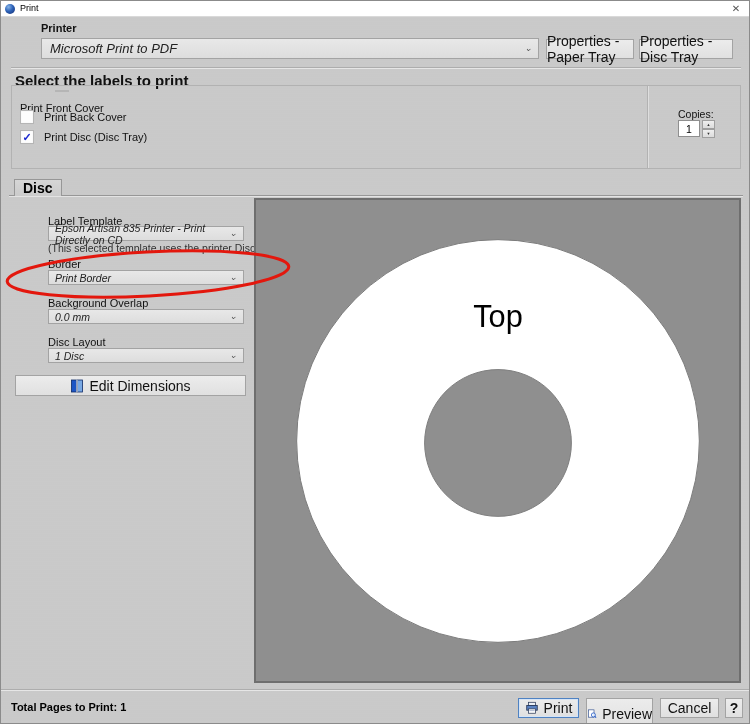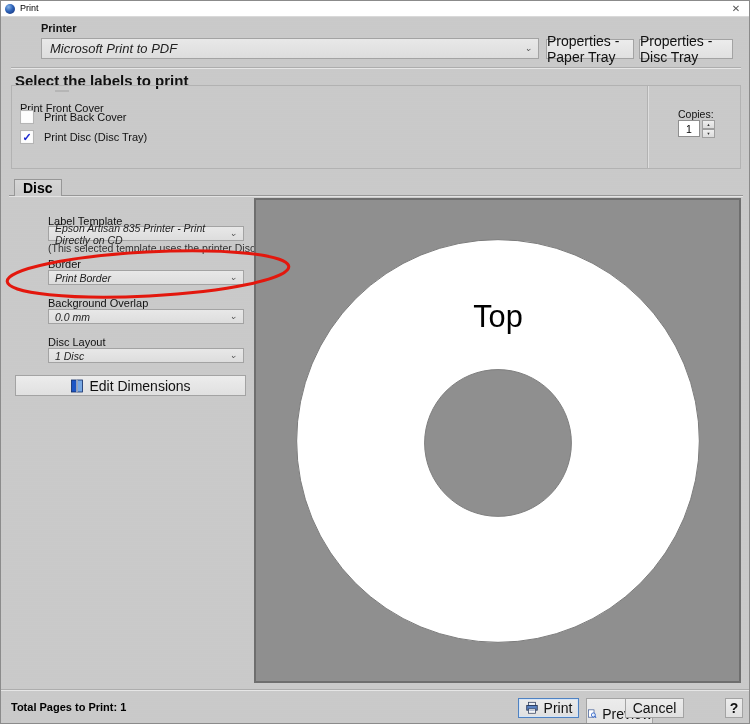--- a/index.html
+++ b/index.html
@@ -90,21 +90,21 @@
 
   
   .annot { left:0; top:242px; width:300px; height:62px; z-index:30; pointer-events:none; }
 
   
   .sep-footer { left:0; top:688px; width:750px; }
   .total-pages { left:10px; top:700px; font-weight:bold; font-size:11px; }
   .btn-print   { left:517px; top:697px; width:61px; height:20px;
     border:1px solid #4f82c2; box-shadow:inset 0 0 0 1px #d5e4f6; }
   .btn-preview { left:585px; top:697px; width:67px; height:32px; }
-  .btn-cancel  { left:624px; top:697px; width:59px; height:20px; }
+  .btn-cancel  { left:659px; top:697px; width:59px; height:20px; }
   .btn-help    { left:724px; top:697px; width:18px; height:20px; font-weight:bold; }
   .icon16 { width:14px; height:14px; display:inline-block; }
 </style>
 </head>
 <body>
 
 <div class="window">
 
   <div class="abs titlebar">
     <span class="abs title-icon"></span>

